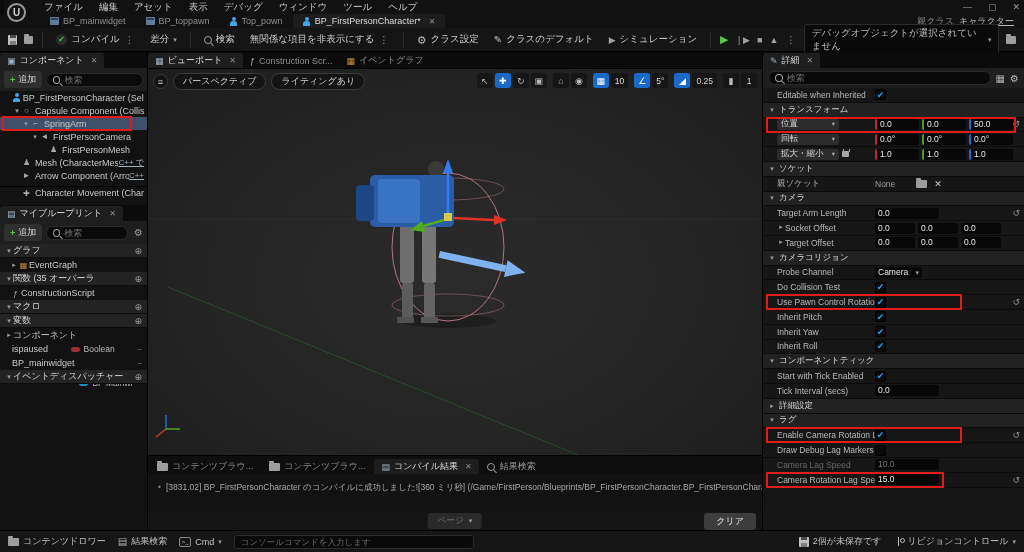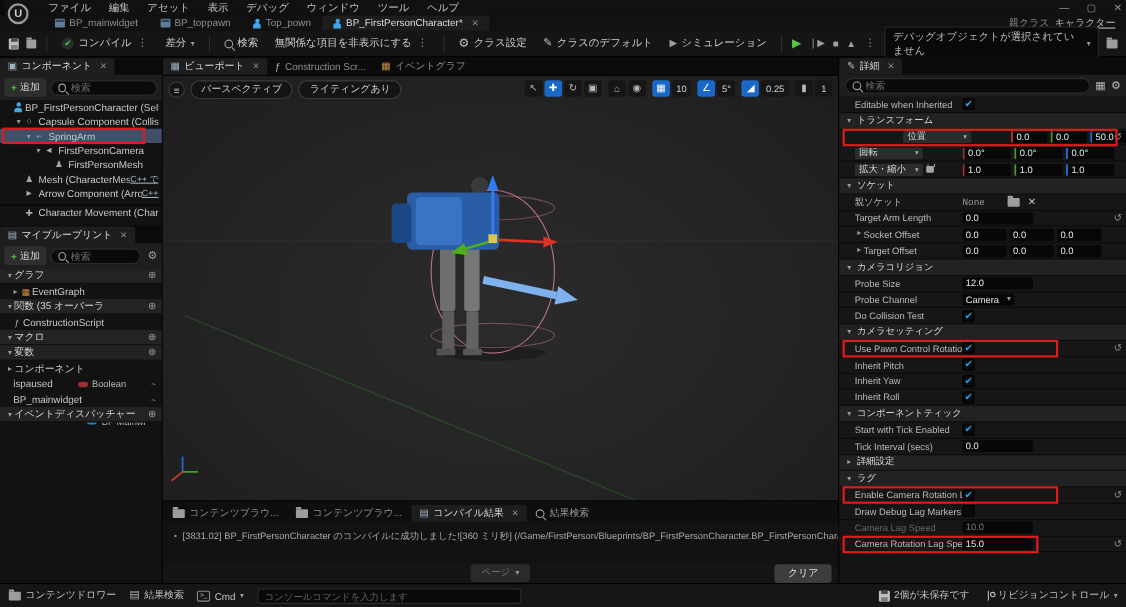--- a/index.html
+++ b/index.html
@@ -498,21 +498,21 @@
           <span class="d-label">Editable when Inherited</span>
           <span class="d-ctrls">
             <span class="chk">✔</span>
           </span>
         </div>
         <div class="d-row header">
           <span class="caret">▾</span>
           <span>トランスフォーム</span>
         </div>
         <div class="d-row">
-          <span class="d-label" style="display: flex; align-items: center; margin-left: 44px;">
+          <span class="d-label" style="display: flex; align-items: center;">
             <span class="axis-dd">
               <span>位置</span>
               <span class="dd">▾</span>
             </span>
           </span>
           <span class="d-ctrls">
             <span class="d-input bl" style="width: 44px; border-left-color: rgb(176, 48, 40);">0.0</span>
             <span class="d-input bl" style="width: 44px; border-left-color: rgb(74, 158, 34);">0.0</span>
             <span class="d-input bl" style="width: 44px; border-left-color: rgb(36, 102, 200);">50.0</span>
           </span>
@@ -546,24 +546,28 @@
             <span class="d-input bl" style="width: 44px; border-left-color: rgb(36, 102, 200);">1.0</span>
           </span>
         </div>
         <div class="d-row header">
           <span class="caret">▾</span>
           <span>ソケット</span>
         </div>
         <div class="d-row">
           <span class="d-label">親ソケット</span>
           <span class="d-ctrls">
-            <span style="color: rgb(154, 154, 154); font-family: Liberation Mono, monospace;">None</span>
+            <span style="color: rgb(154, 154, 154);">None</span>
             <span class="folder-icon dim" style="margin-left: 18px;"></span>
             <span class="sock-x">✕</span>
           </span>
+        </div>
+        <div class="d-row header">
+          <span class="caret">▾</span>
+          <span>カメラ</span>
         </div>
         <div class="d-row">
           <span class="d-label">Target Arm Length</span>
           <span class="d-ctrls">
             <span class="d-input" style="width: 64px;">0.0</span>
           </span>
           <span class="reset">↺</span>
         </div>
         <div class="d-row">
           <span class="d-label" style="display: flex;">
@@ -583,45 +587,35 @@
           </span>
           <span class="d-ctrls">
             <span class="d-input" style="width: 40px;">0.0</span>
             <span class="d-input" style="width: 40px;">0.0</span>
             <span class="d-input" style="width: 40px;">0.0</span>
           </span>
         </div>
         <div class="d-row header">
           <span class="caret">▾</span>
           <span>カメラコリジョン</span>
-        </div>
-        <div class="d-row">
-          <span class="d-label">Probe Size</span>
-          <span class="d-ctrls">
-            <span class="d-input" style="width: 64px;">12.0</span>
-          </span>
         </div>
         <div class="d-row">
           <span class="d-label">Probe Channel</span>
           <span class="d-ctrls">
             <span class="d-input" style="width: 47px; display: flex; justify-content: space-between; align-items: center; text-align: center;">
               <span>Camera</span>
               <span class="dd">▾</span>
             </span>
           </span>
         </div>
         <div class="d-row">
           <span class="d-label">Do Collision Test</span>
           <span class="d-ctrls">
             <span class="chk">✔</span>
           </span>
-        </div>
-        <div class="d-row header">
-          <span class="caret">▾</span>
-          <span>カメラセッティング</span>
         </div>
         <div class="d-row">
           <span class="d-label">Use Pawn Control Rotation</span>
           <span class="d-ctrls">
             <span class="chk">✔</span>
           </span>
           <span class="reset">↺</span>
           <div class="anno" style="left: 3px; top: -1px; height: 16px; width: 196px;"></div>
         </div>
         <div class="d-row">

